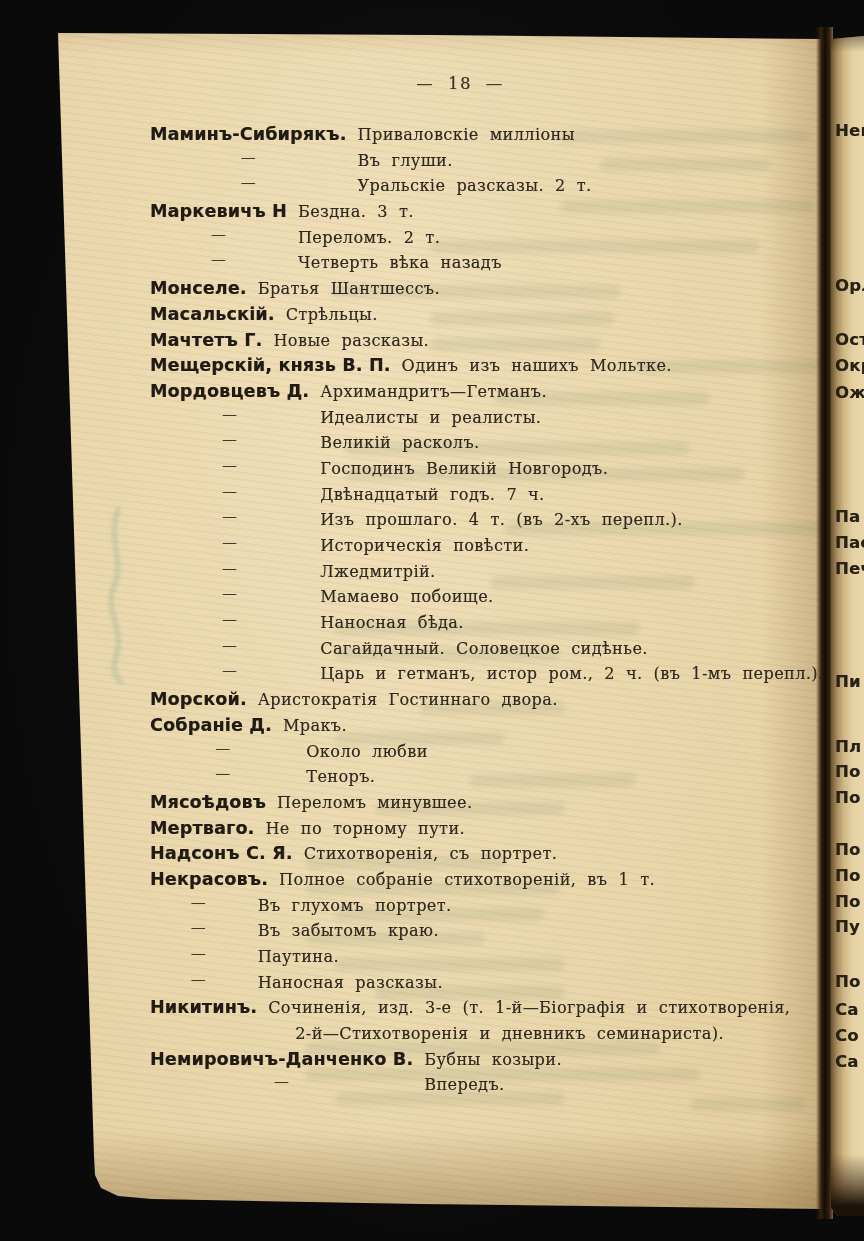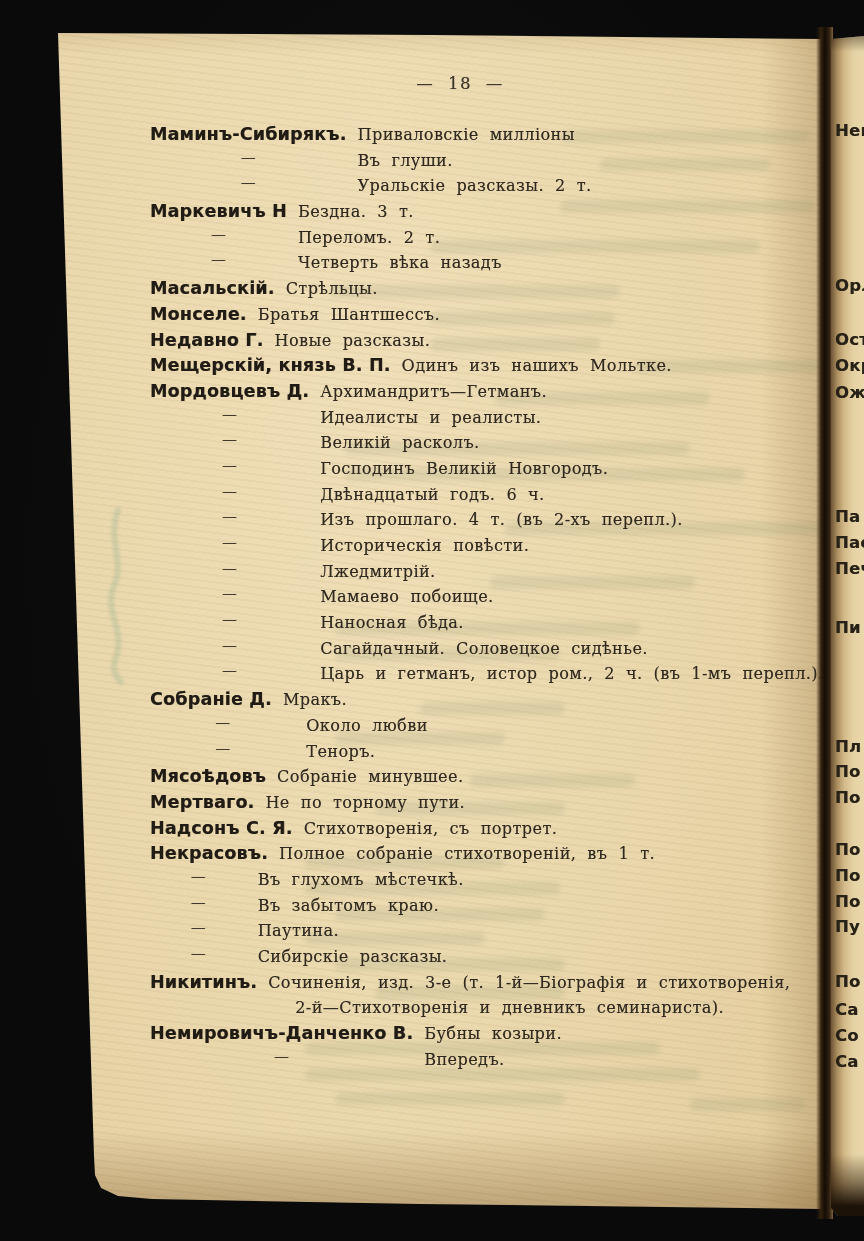--- a/index.html
+++ b/index.html
@@ -167,68 +167,71 @@
         <div class="entry" style="--aw: 196.53125px;">
           <div class="cat-line first"><span class="author">Маминъ-Сибирякъ.</span><span class="title">Приваловскіе милліоны</span></div>
           <div class="cat-line cont"><span class="dash">—</span><span class="title">Въ глуши.</span></div>
           <div class="cat-line cont"><span class="dash">—</span><span class="title">Уральскіе разсказы. 2 т.</span></div>
         </div>
         <div class="entry" style="--aw: 136.9375px;">
           <div class="cat-line first"><span class="author">Маркевичъ Н</span><span class="title">Бездна. 3 т.</span></div>
           <div class="cat-line cont"><span class="dash">—</span><span class="title">Переломъ. 2 т.</span></div>
           <div class="cat-line cont"><span class="dash">—</span><span class="title">Четверть вѣка назадъ</span></div>
         </div>
+        <div class="entry" style="--aw: 96.71875px;">
+          <div class="cat-line first"><span class="author">Монселе.</span><span class="title">Братья Шантшессъ.</span></div>
+        </div>
         <div class="entry" style="--aw: 124.65625px;">
           <div class="cat-line first"><span class="author">Масальскій.</span><span class="title">Стрѣльцы.</span></div>
         </div>
-        <div class="entry" style="--aw: 96.71875px;">
-          <div class="cat-line first"><span class="author">Монселе.</span><span class="title">Братья Шантшессъ.</span></div>
-        </div>
         <div class="entry" style="--aw: 112.4375px;">
-          <div class="cat-line first"><span class="author">Недавно Г.</span><span class="title">Новые разсказы.</span></div>
+          <div class="cat-line first"><span class="author">Мачтетъ Г.</span><span class="title">Новые разсказы.</span></div>
         </div>
         <div class="entry" style="--aw: 240.59375px;">
           <div class="cat-line first"><span class="author">Мещерскій, князь В. П.</span><span class="title">Одинъ изъ нашихъ Мольтке.</span></div>
         </div>
         <div class="entry" style="--aw: 159.1875px;">
           <div class="cat-line first"><span class="author">Мордовцевъ Д.</span><span class="title">Архимандритъ—Гетманъ.</span></div>
           <div class="cat-line cont"><span class="dash">—</span><span class="title">Идеалисты и реалисты.</span></div>
           <div class="cat-line cont"><span class="dash">—</span><span class="title">Великій расколъ.</span></div>
           <div class="cat-line cont"><span class="dash">—</span><span class="title">Господинъ Великій Новгородъ.</span></div>
-          <div class="cat-line cont"><span class="dash">—</span><span class="title">Двѣнадцатый годъ. 6 ч.</span></div>
+          <div class="cat-line cont"><span class="dash">—</span><span class="title">Двѣнадцатый годъ. 7 ч.</span></div>
           <div class="cat-line cont"><span class="dash">—</span><span class="title">Изъ прошлаго. 4 т. (въ 2-хъ перепл.).</span></div>
           <div class="cat-line cont"><span class="dash">—</span><span class="title">Историческія повѣсти.</span></div>
           <div class="cat-line cont"><span class="dash">—</span><span class="title">Лжедмитрій.</span></div>
           <div class="cat-line cont"><span class="dash">—</span><span class="title">Мамаево побоище.</span></div>
           <div class="cat-line cont"><span class="dash">—</span><span class="title">Наносная бѣда.</span></div>
           <div class="cat-line cont"><span class="dash">—</span><span class="title">Сагайдачный. Соловецкое сидѣнье.</span></div>
           <div class="cat-line cont"><span class="dash">—</span><span class="title">Царь и гетманъ, истор ром., 2 ч. (въ 1-мъ перепл.).</span></div>
         </div>
+        <div class="entry" style="--aw: 96.75px;">
+          <div class="cat-line first"><span class="author">Морской.</span><span class="title">Аристократія Гостиннаго двора.</span></div>
+        </div>
         <div class="entry" style="--aw: 145.28125px;">
           <div class="cat-line first"><span class="author">Собраніе Д.</span><span class="title">Мракъ.</span></div>
           <div class="cat-line cont"><span class="dash">—</span><span class="title">Около любви</span></div>
           <div class="cat-line cont"><span class="dash">—</span><span class="title">Теноръ.</span></div>
         </div>
         <div class="entry" style="--aw: 116.109375px;">
-          <div class="cat-line first"><span class="author">Мясоѣдовъ</span><span class="title">Собраніе минувшее.</span></div>
+          <div class="cat-line first"><span class="author">Мясоѣдовъ</span><span class="title">Переломъ минувшее.</span></div>
         </div>
         <div class="entry" style="--aw: 104.453125px;">
           <div class="cat-line first"><span class="author">Мертваго.</span><span class="title">Не по торному пути.</span></div>
         </div>
         <div class="entry" style="--aw: 142.640625px;">
           <div class="cat-line first"><span class="author">Надсонъ С. Я.</span><span class="title">Стихотворенія, съ портрет.</span></div>
         </div>
         <div class="entry" style="--aw: 118px;">
           <div class="cat-line first"><span class="author">Некрасовъ.</span><span class="title">Полное собраніе стихотвореній, въ 1 т.</span></div>
         </div>
         <div class="entry" style="--aw: 96.671875px;">
-          <div class="cat-line cont"><span class="dash">—</span><span class="title">Въ глухомъ мѣстечкѣ.</span></div>
+          <div class="cat-line cont"><span class="dash">—</span><span class="title">Въ глухомъ портрет.</span></div>
           <div class="cat-line cont"><span class="dash">—</span><span class="title">Въ забытомъ краю.</span></div>
           <div class="cat-line cont"><span class="dash">—</span><span class="title">Паутина.</span></div>
-          <div class="cat-line cont"><span class="dash">—</span><span class="title">Сибирскіе разсказы.</span></div>
+          <div class="cat-line cont"><span class="dash">—</span><span class="title">Наносная разсказы.</span></div>
         </div>
         <div class="entry" style="--aw: 107.15625px;">
           <div class="cat-line first"><span class="author">Никитинъ.</span><span class="title">Сочиненія, изд. 3-е (т. 1-й—Біографія и стихотворенія,</span></div>
           <div class="cat-line wrapline"><span class="title">2-й—Стихотворенія и дневникъ семинариста).</span></div>
         </div>
         <div class="entry" style="--aw: 263.234375px;">
           <div class="cat-line first"><span class="author">Немировичъ-Данченко В.</span><span class="title">Бубны козыри.</span></div>
           <div class="cat-line cont"><span class="dash">—</span><span class="title">Впередъ.</span></div>
         </div>
       </div>
@@ -238,21 +241,21 @@
 
   <div class="strip">
       <span class="frag" style="top: 85px;">Нем</span>
       <span class="frag" style="top: 240px;">Орл</span>
       <span class="frag" style="top: 294px;">Ост</span>
       <span class="frag" style="top: 320px;">Окр</span>
       <span class="frag" style="top: 347px;">Ож</span>
       <span class="frag" style="top: 471px;">Па</span>
       <span class="frag" style="top: 497px;">Пас</span>
       <span class="frag" style="top: 523px;">Печ</span>
-      <span class="frag" style="top: 582px;">Пи</span>
+      <span class="frag" style="top: 636px;">Пи</span>
       <span class="frag" style="top: 701px; text-align: right;">Пл</span>
       <span class="frag" style="top: 726px;">По</span>
       <span class="frag" style="top: 752px;">По</span>
       <span class="frag" style="top: 804px;">По</span>
       <span class="frag" style="top: 830px;">По</span>
       <span class="frag" style="top: 856px;">По</span>
       <span class="frag" style="top: 881px;">Пу</span>
       <span class="frag" style="top: 936px;">По</span>
       <span class="frag" style="top: 964px;">Са</span>
       <span class="frag" style="top: 990px;">Со</span>

